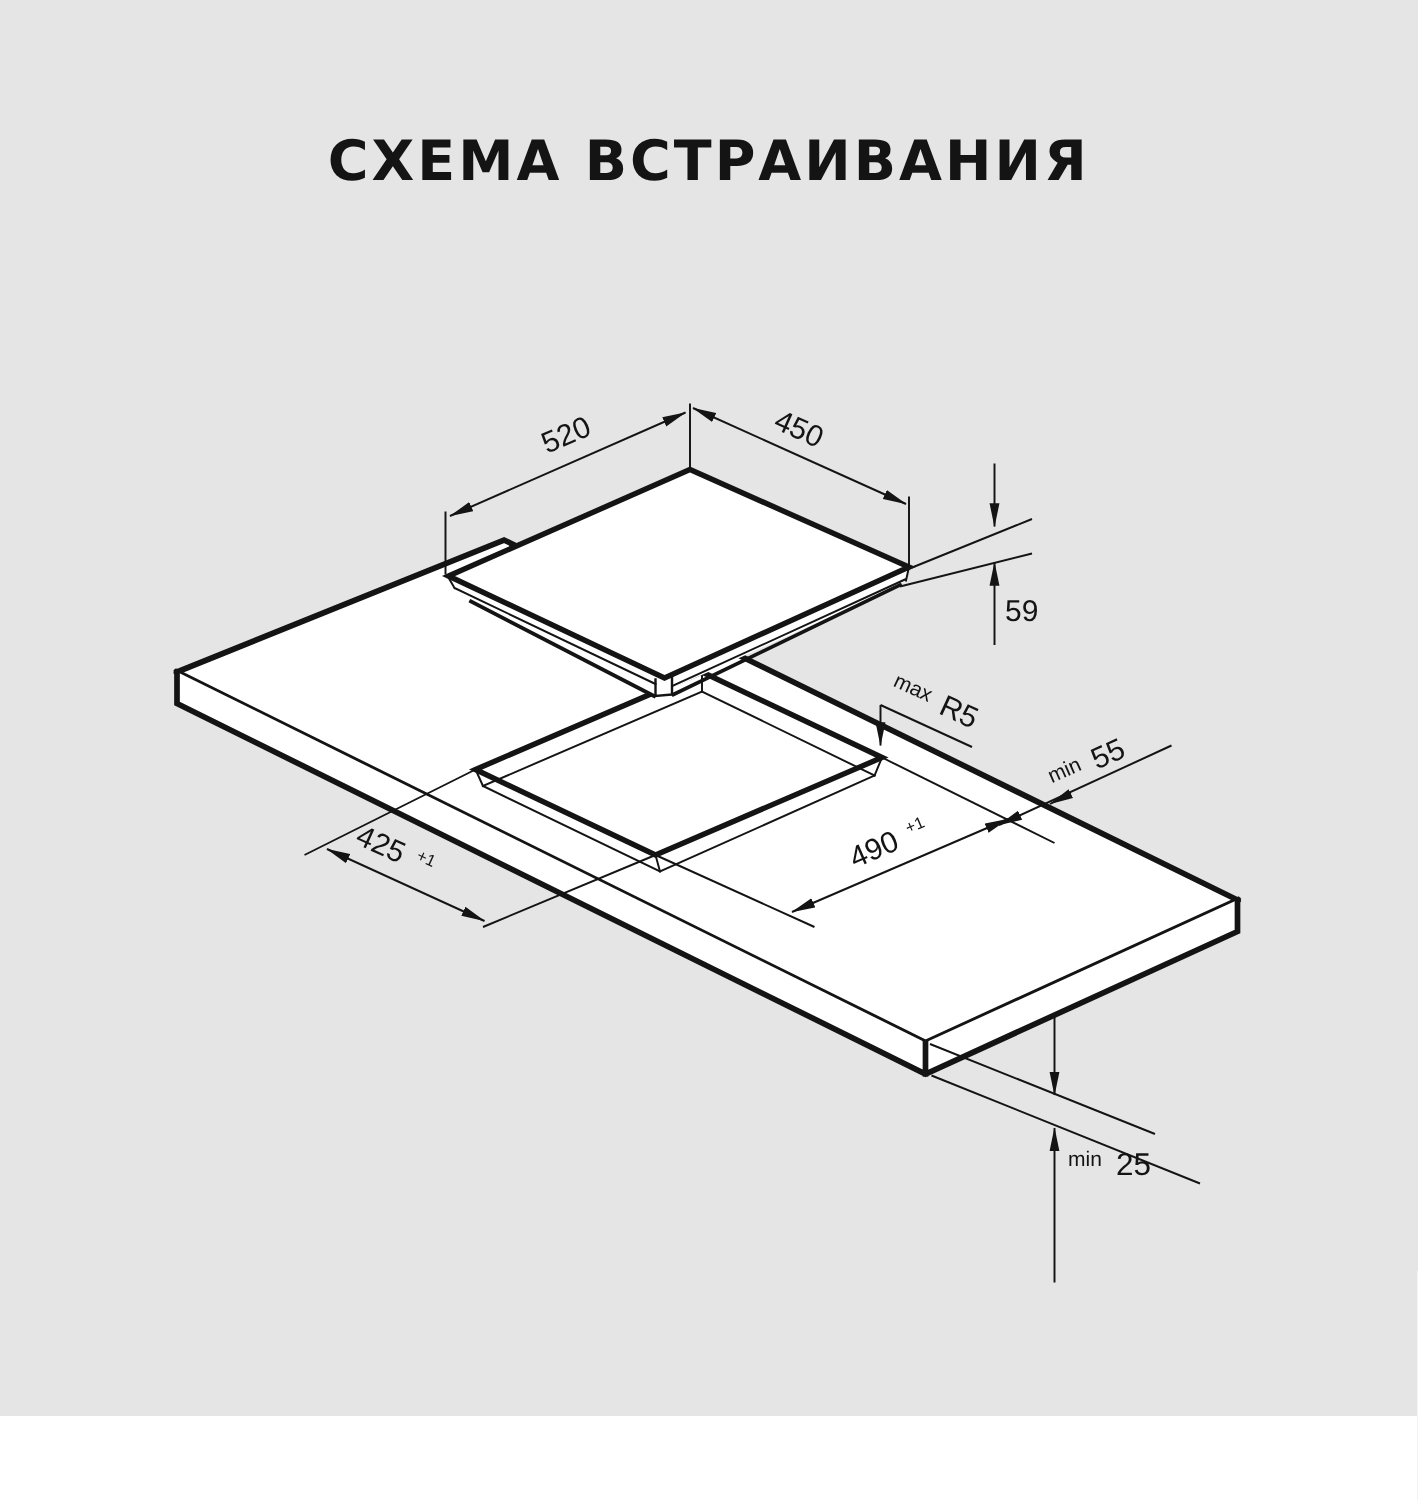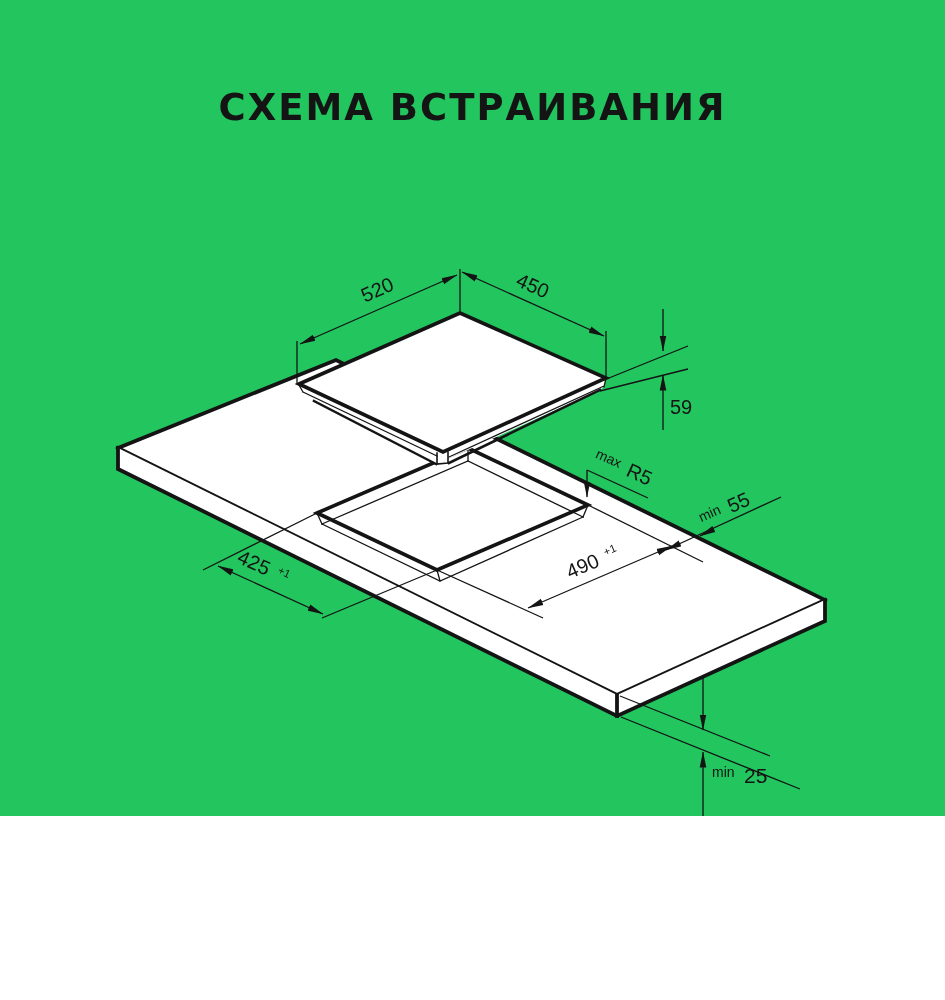--- a/index.html
+++ b/index.html
@@ -1,16 +1,16 @@
 <!DOCTYPE html>
 <html><head>
 <meta charset="utf-8">
 <style>
   html,body{margin:0;padding:0;background:#ffffff;}
-  .page{position:relative;width:945px;height:816px;background:#22c55e;overflow:hidden;
+  .page{position:relative;width:945px;height:944px;background:#e5e5e5;overflow:hidden;
         font-family:"Liberation Sans",sans-serif;color:#141414;}
   .title{position:absolute;top:86px;left:0;width:945px;text-align:center;
          font-family:"DejaVu Sans","Liberation Sans",sans-serif;
          font-weight:700;font-size:37px;letter-spacing:2px;color:#141414;}
   svg text{font-family:"Liberation Sans",sans-serif;fill:#141414;}
   .lbl-num{font-size:20px;}
   .lbl-sm{font-size:14px;}
   .lbl-sup{font-size:11px;}
   .lbl-25{font-size:21px;}
 </style>

